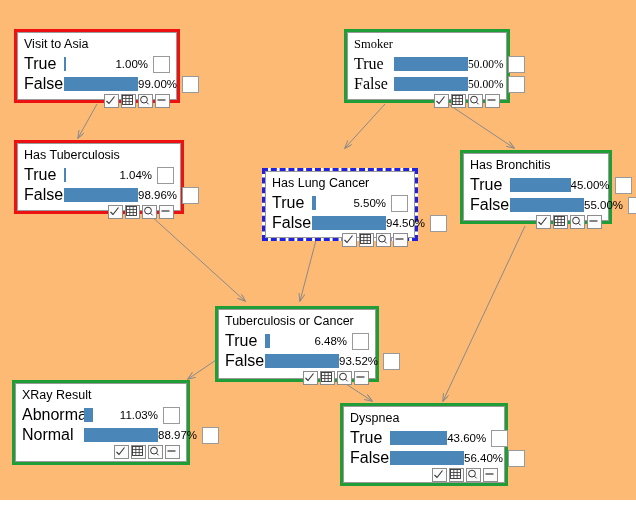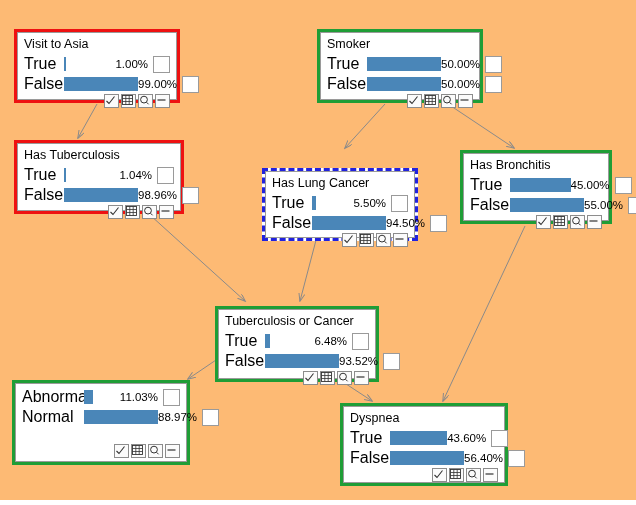--- a/index.html
+++ b/index.html
@@ -169,21 +169,21 @@
               </svg>
             </span>
             <span class="mini-icon">
               <svg width="11" height="10" viewBox="0 0 11 10">
                 <line x1="1.5" y1="5" x2="9.5" y2="5" stroke="#333" stroke-width="1.2"></line>
               </svg>
             </span>
           </div>
         </div>
       </div>
-      <div class="node status-green" style="left: 317px; top: 29px; width: 166px; height: 74px;">
+      <div class="node status-green" style="left: 344px; top: 29px; width: 166px; height: 74px; font-family: Liberation Serif, serif;">
         <div class="node-inner">
           <div class="node-title">Smoker</div>
           <div class="state-row">
             <span class="state-label" style="width: 40px;">True</span>
             <div class="bar-cell">
               <span class="bar" style="width: 74px;"></span>
             </div>
             <span class="pct">50.00%</span>
             <span class="state-check"></span>
           </div>
@@ -411,20 +411,21 @@
             <span class="mini-icon">
               <svg width="11" height="10" viewBox="0 0 11 10">
                 <line x1="1.5" y1="5" x2="9.5" y2="5" stroke="#333" stroke-width="1.2"></line>
               </svg>
             </span>
           </div>
         </div>
       </div>
       <div class="node status-green" style="left: 12px; top: 380px; width: 178px; height: 85px;">
         <div class="node-inner">
+          <div class="node-title">XRay Result</div>
           <div class="state-row">
             <span class="state-label" style="width: 62px;">Abnormal</span>
             <div class="bar-cell">
               <span class="bar" style="width: 9.2px;"></span>
             </div>
             <span class="pct">11.03%</span>
             <span class="state-check"></span>
           </div>
           <div class="state-row">
             <span class="state-label" style="width: 62px;">Normal</span>

